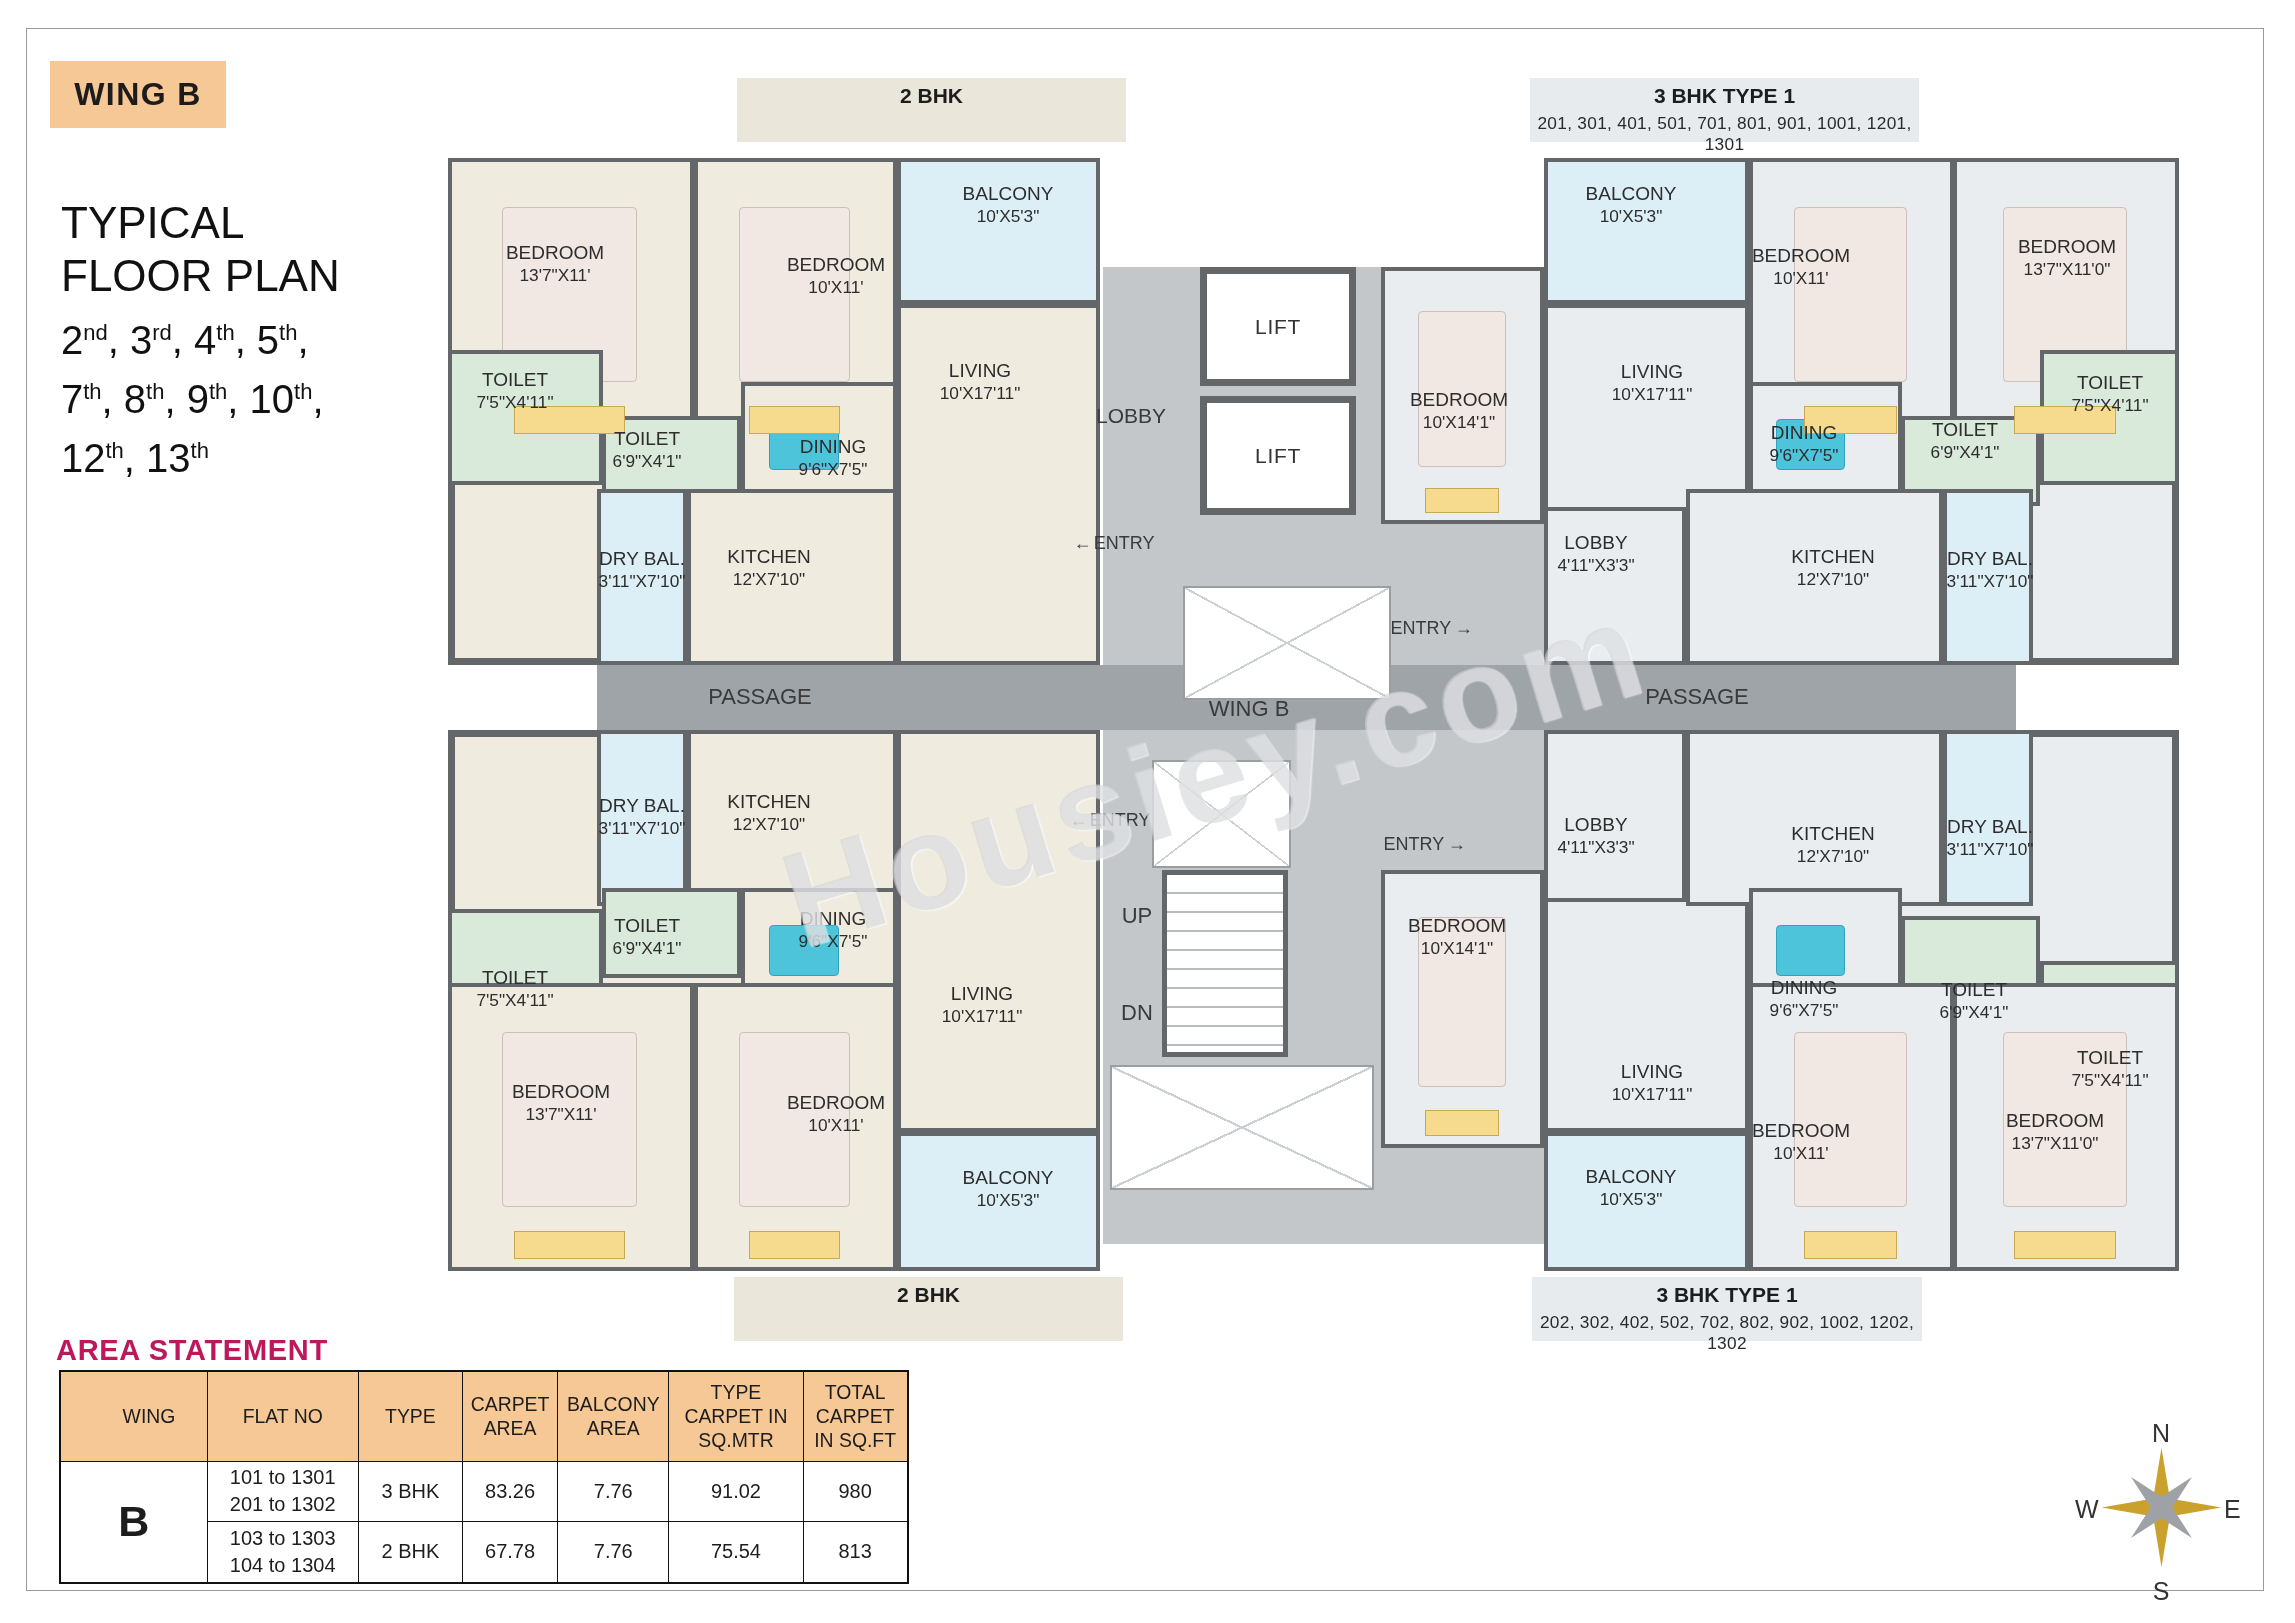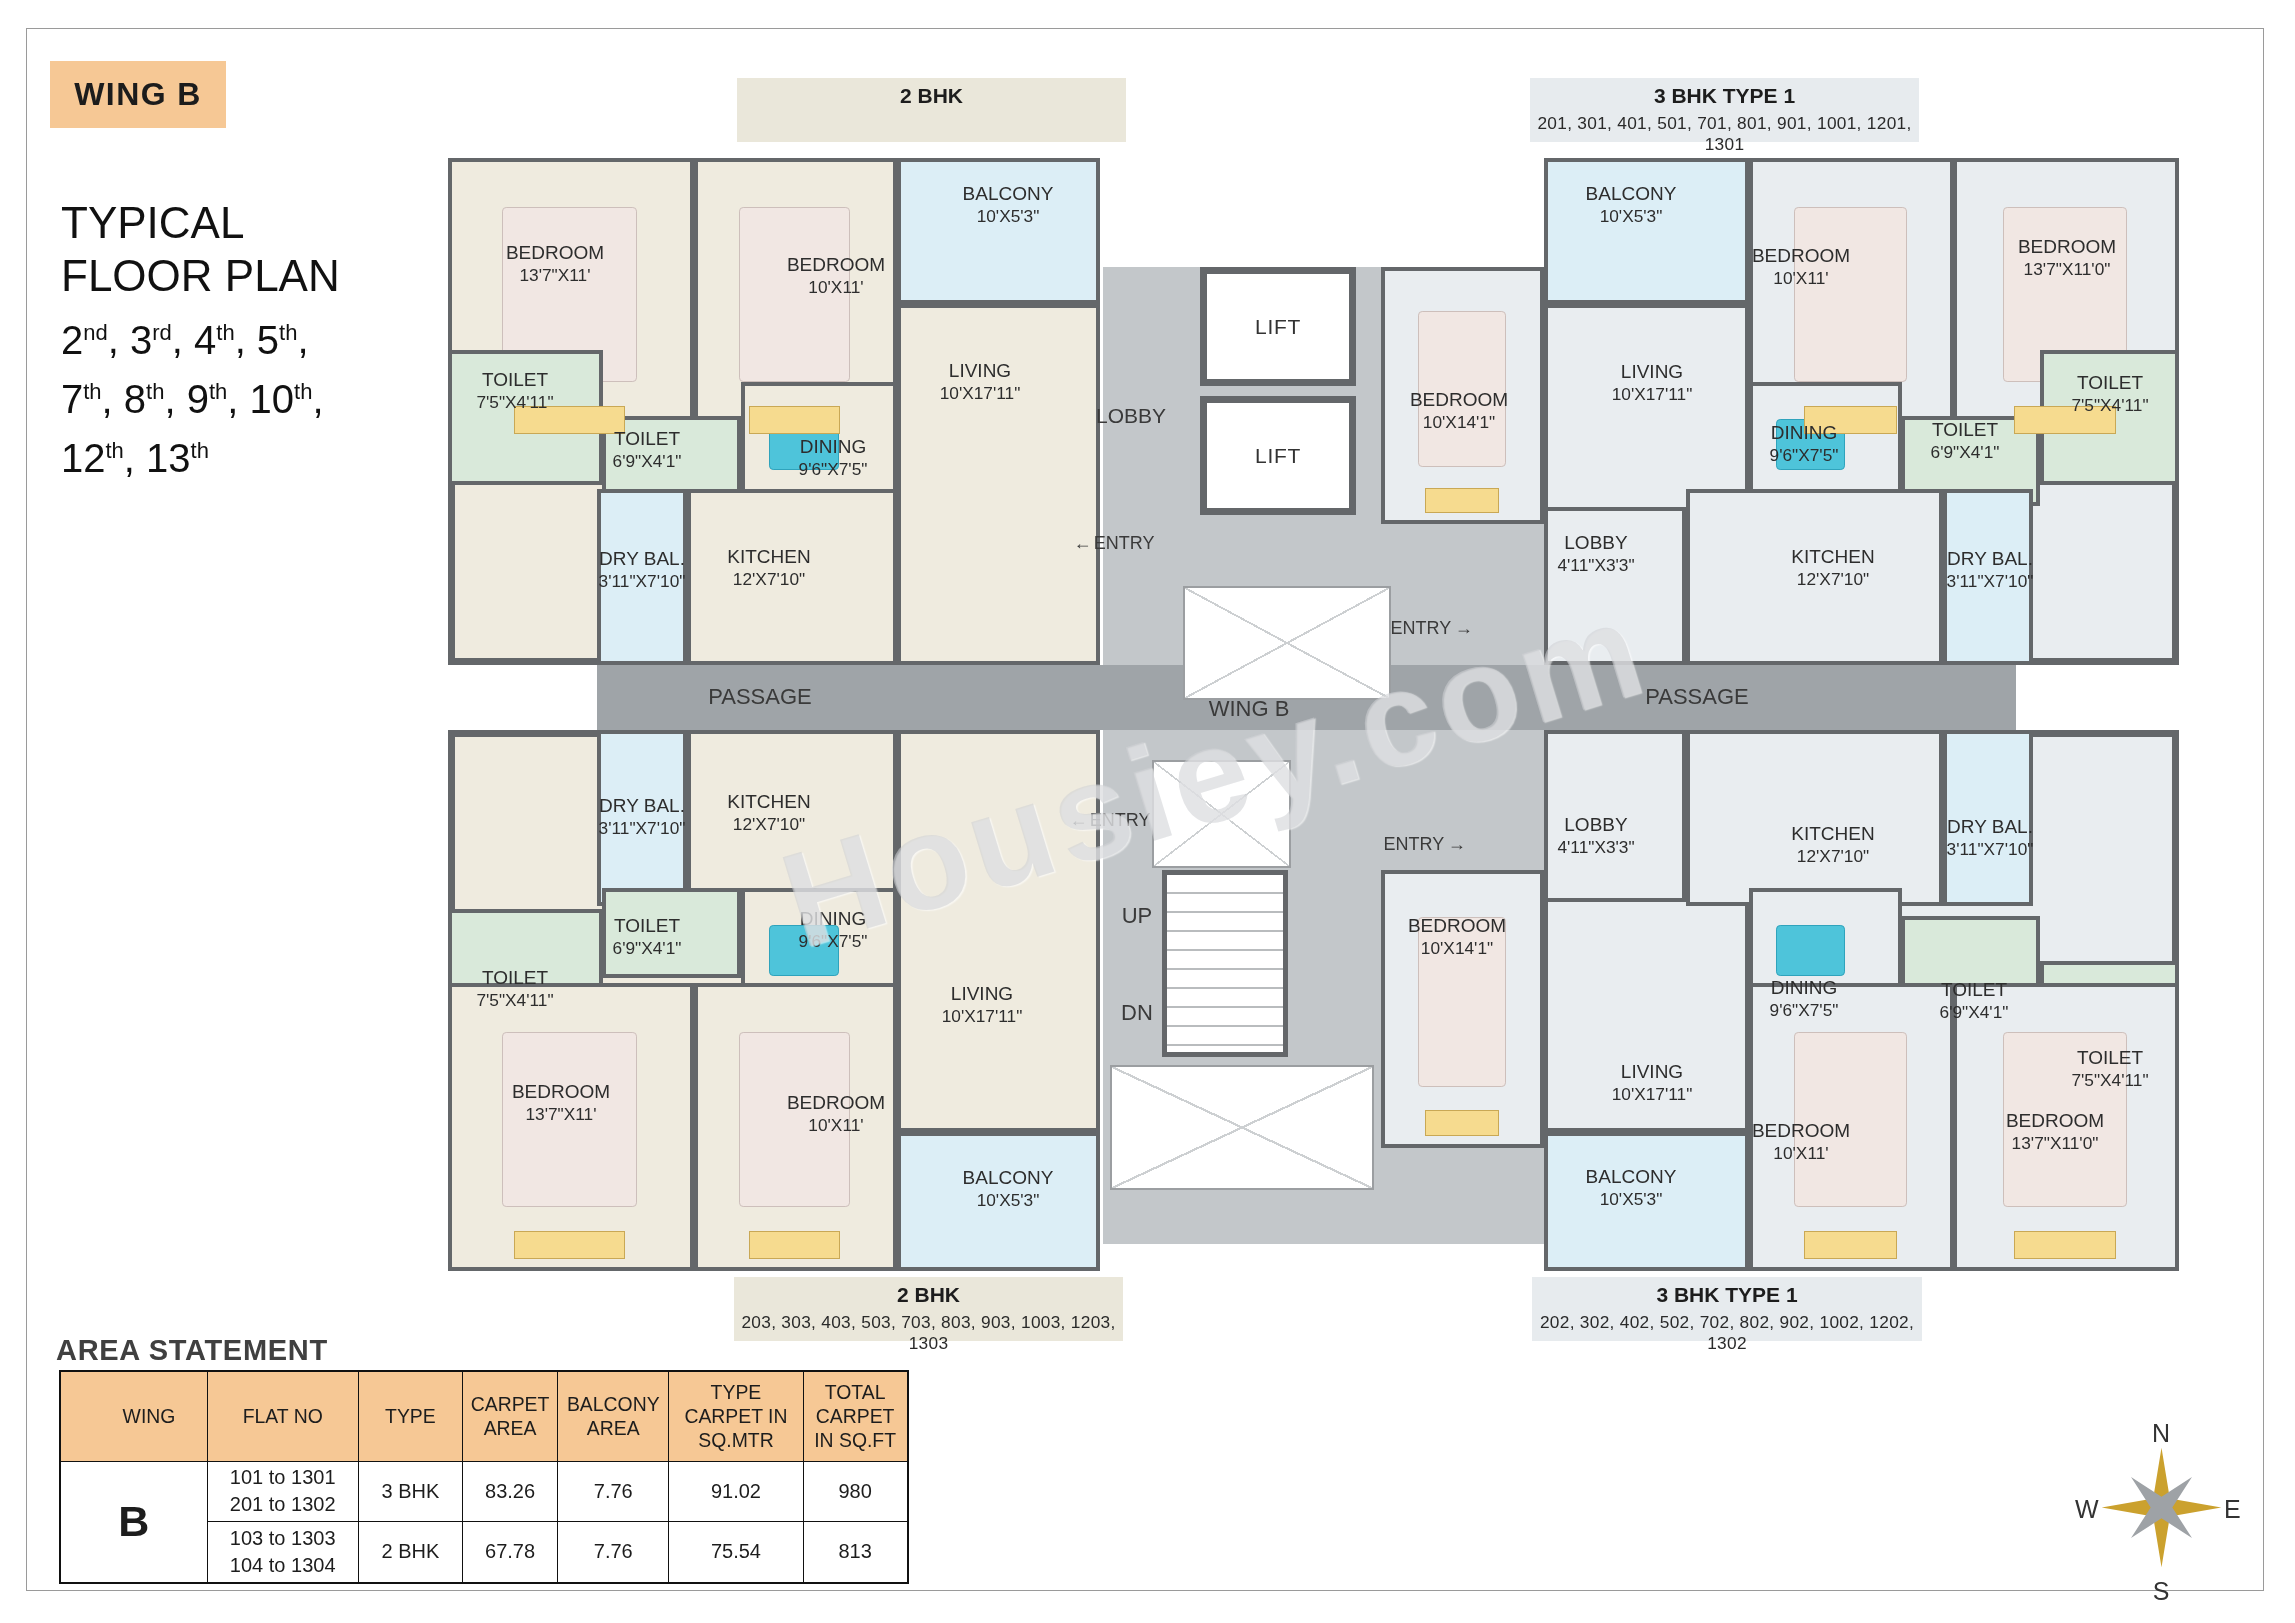--- a/index.html
+++ b/index.html
@@ -51,21 +51,21 @@
                 background:#F1E7E3;border:1.4px solid #CDBFBB;border-radius:4.2px;}
   .f-bed::before{content:"";position:absolute;left:26%;bottom:3%;width:46%;height:9%;
                  background:#F6DB8F;border:0.7px solid #C9A855;z-index:2;}
   .f-table::after{content:"";position:absolute;left:16%;top:28%;width:46%;height:42%;
                   background:#4EC4DA;border:1.4px solid #2FA3BC;border-radius:4.2px;}
   .watermark{position:absolute;left:1214px;top:774px;transform:translate(-50%,-50%) rotate(-17deg);
              font-size:135px;font-weight:bold;letter-spacing:5.6px;color:rgba(205,208,211,0.55);
              text-shadow:1.4px 1.4px 1.4px rgba(255,255,255,0.6);z-index:50;}
 
   
-  .as-heading{position:absolute;left:56px;top:1334px;font-size:29px;font-weight:bold;color:#404040;letter-spacing:0.7px;}
+  .as-heading{position:absolute;left:56px;top:1334px;font-size:29px;font-weight:bold;color:#be185d;letter-spacing:0.7px;}
   #area-table{position:absolute;left:59px;top:1370px;border-collapse:collapse;border:2.1px solid #111;
               font-size:19.4px;color:#1d1d1d;}
   #area-table th,#area-table td{border:1.4px solid #111;text-align:center;vertical-align:middle;padding:2.8px 5.6px;}
   #area-table th{background:#F6C895;height:83px;font-weight:normal;font-size:19.4px;line-height:1.25;}
   #area-table td{height:53px;font-size:20px;background:#fff;}
   #area-table td.wing-cell{font-size:43px;font-weight:bold;}
   .flat-line{display:block;line-height:1.35;}
 
   .disclaimer{position:absolute;left:806px;top:1546px;font-size:23px;color:#161616;}
 
@@ -94,21 +94,20 @@
 
   <div class="tag" id="tag-top-left">
     <div class="tag-title">2 BHK</div>
   </div>
   <div class="tag" id="tag-top-right">
     <div class="tag-title">3 BHK TYPE 1</div>
     <div class="tag-units">201, 301, 401, 501, 701, 801, 901, 1001, 1201, 1301</div>
   </div>
   <div class="tag" id="tag-bottom-left">
     <div class="tag-title">2 BHK</div>
-    <div class="tag-units">203, 303, 403, 503, 703, 803, 903, 1003, 1203, 1303</div>
   </div>
   <div class="tag" id="tag-bottom-right">
     <div class="tag-title">3 BHK TYPE 1</div>
     <div class="tag-units">202, 302, 402, 502, 702, 802, 902, 1002, 1202, 1302</div>
   </div>
 
   <div id="plan">
     <div class="zone unit-bg c-cream" style="left: 448px; top: 158px; width: 652px; height: 507px;"></div>
       <div class="zone unit-bg c-cream" style="left: 448px; top: 730px; width: 652px; height: 541px;"></div>
       <div class="zone unit-bg c-blue" style="left: 1544px; top: 158px; width: 635px; height: 507px;"></div>

